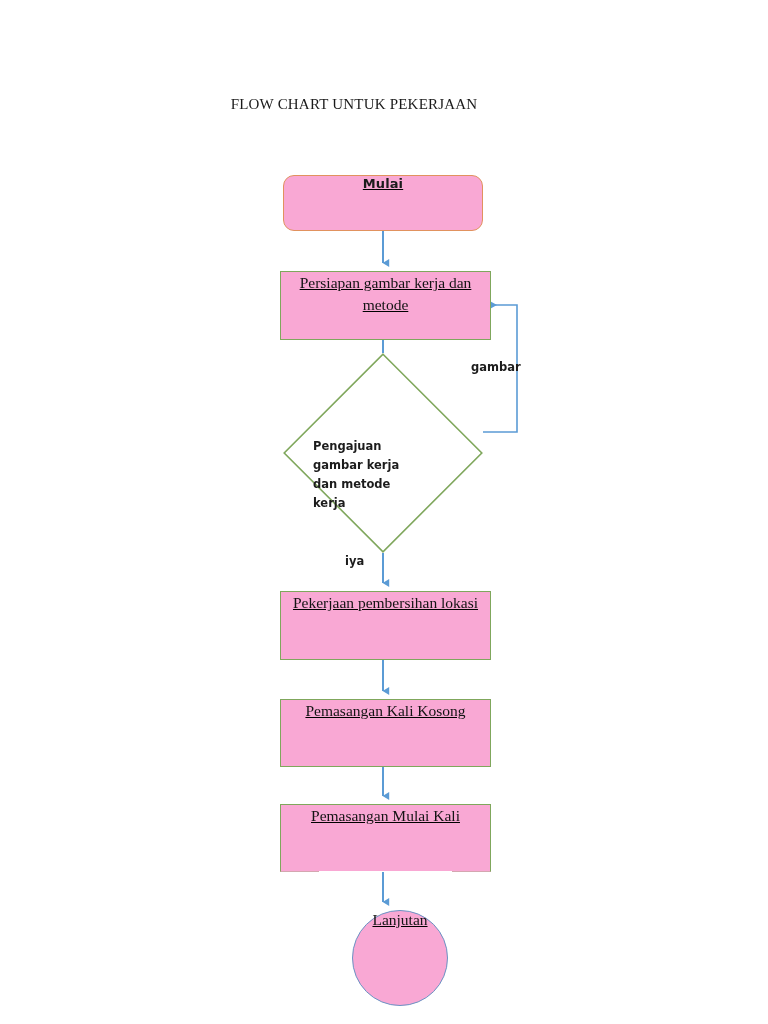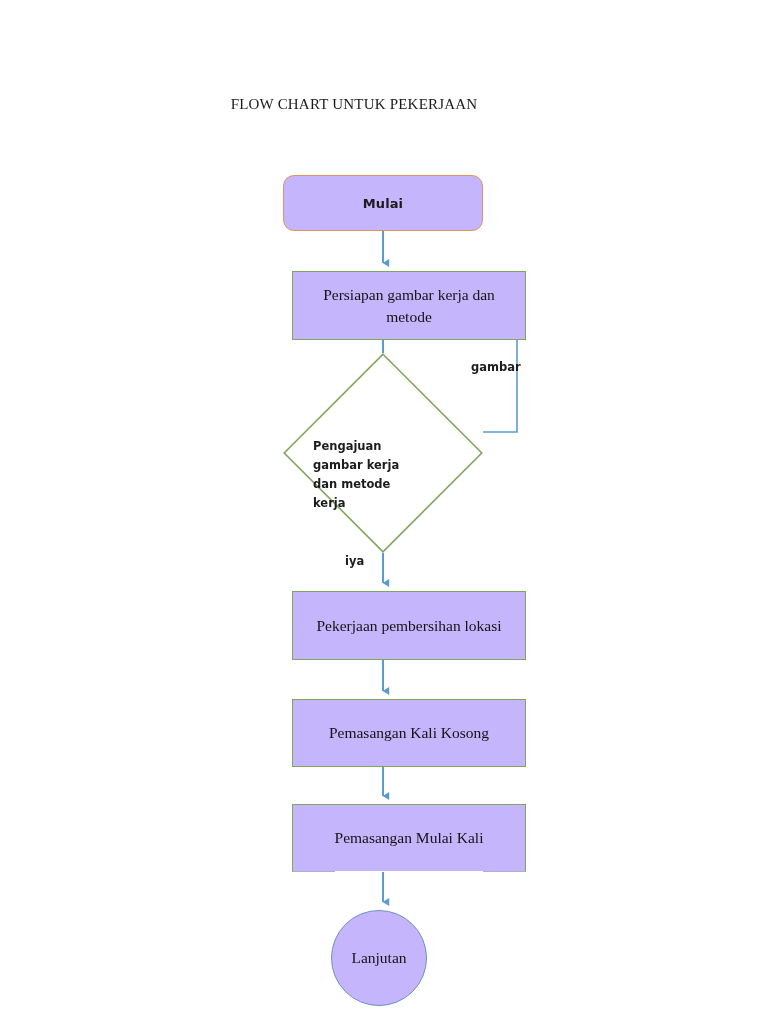--- a/index.html
+++ b/index.html
@@ -40,24 +40,24 @@
     color: #1a1a1a;
     letter-spacing: 0.2px;
     white-space: nowrap;
   }
 
   
   .node {
     position: absolute;
     box-sizing: border-box;
     display: flex;
-    align-items: center;
     justify-content: center;
     text-align: center;
-    background: #c4b5fd;
+    background: #f9a8d4;
+    text-decoration: underline;
   }
   .node .node-label {
     display: block;
     padding: 0 10px;
   }
 
   
   .node-terminator {
     left: 283px;
     top: 175px;
@@ -69,22 +69,22 @@
   .node-terminator .node-label {
     font-family: "DejaVu Sans", sans-serif;
     font-size: 13px;
     font-weight: bold;
     color: #1c1c1c;
     letter-spacing: 0.1px;
   }
 
   
   .node-process {
-    left: 292px;
-    width: 234px;
+    left: 280px;
+    width: 211px;
     border: 1.3px solid #7FA75C;
   }
   .node-process .node-label {
     font-family: "Liberation Serif", serif;
     font-size: 15.5px;
     line-height: 22px;
     color: #141414;
   }
 
   #node-persiapan { top: 271px;  height: 69px; }
@@ -127,21 +127,21 @@
     font-size: 11.5px;
     font-weight: bold;
     line-height: 19px;
     color: #1c1c1c;
     text-align: left;
     white-space: pre-line;
   }
 
   
   .node-connector {
-    left: 331px;
+    left: 352px;
     top: 910px;
     width: 96px;
     height: 96px;
     border: 1.5px solid #6A93C4;
     border-radius: 50%;
   }
   .node-connector .node-label {
     font-family: "Liberation Serif", serif;
     font-size: 15.5px;
     color: #141414;

